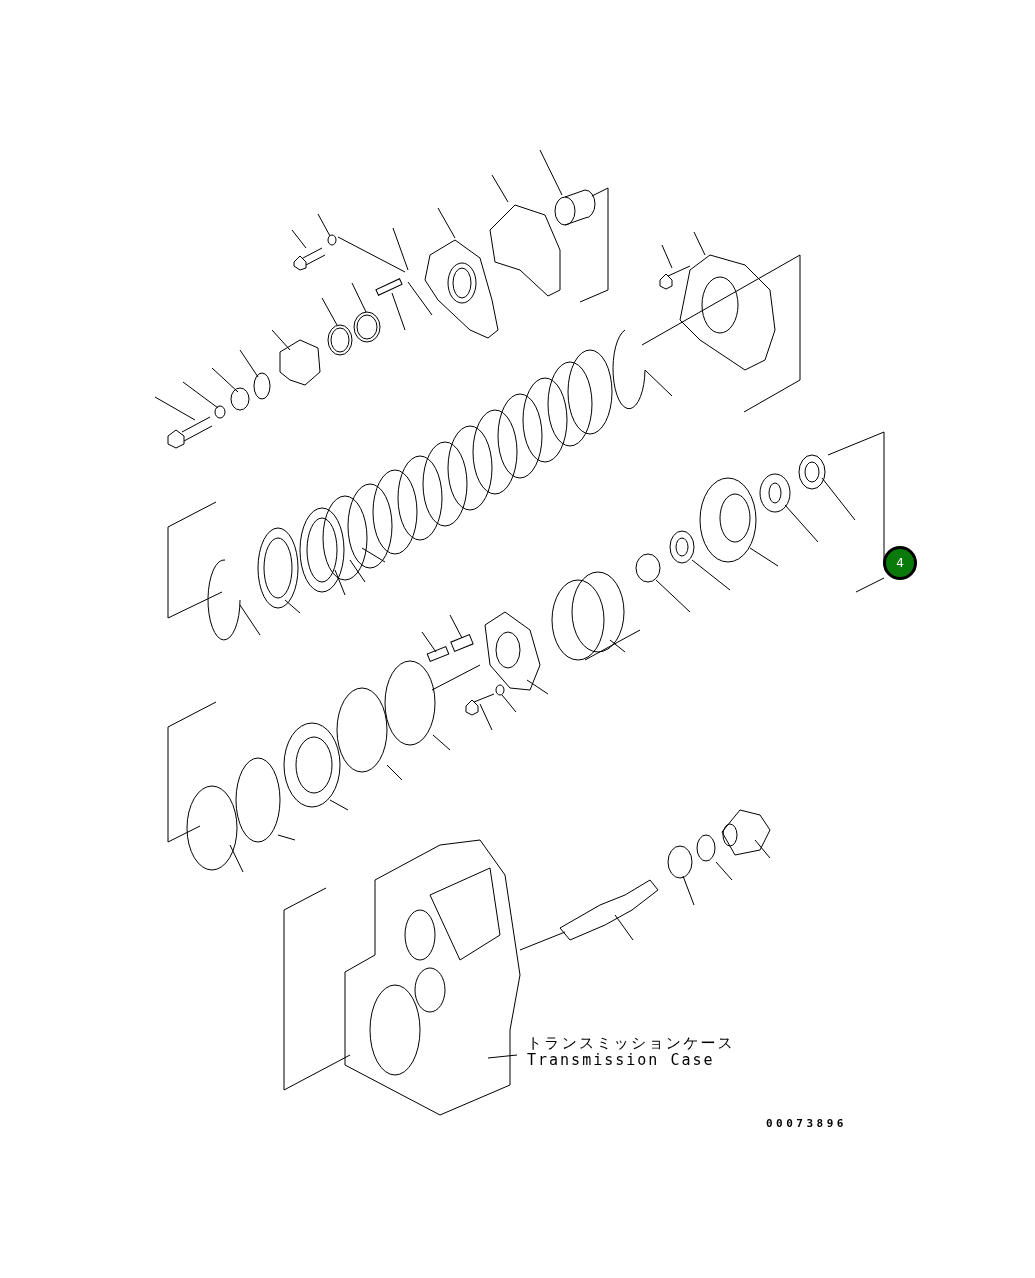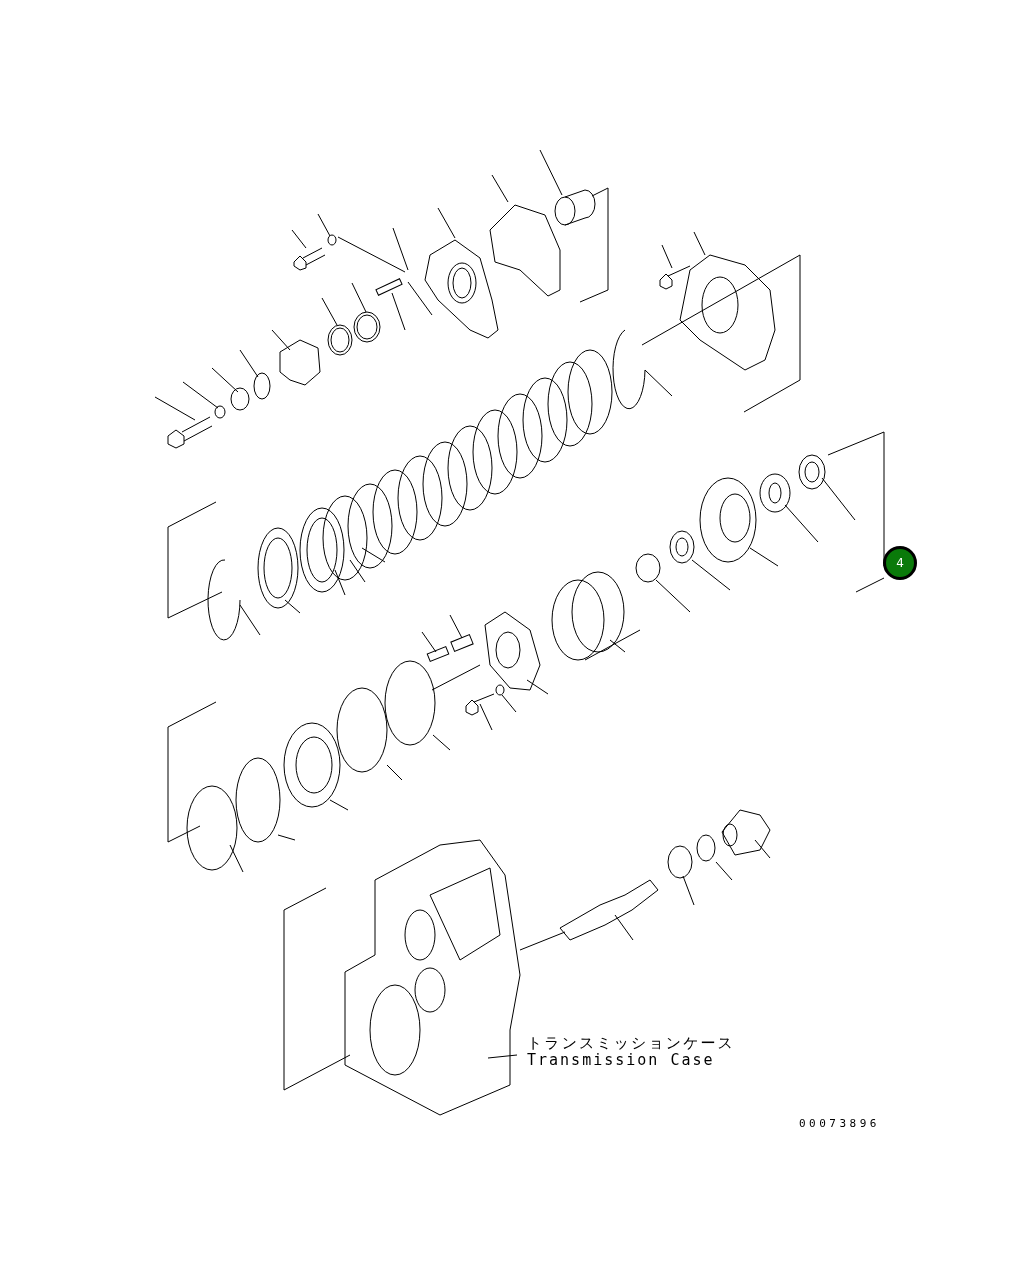--- a/index.html
+++ b/index.html
@@ -6,21 +6,21 @@
     body { width: 1035px; height: 1278px; position: relative; overflow: hidden; font-family: "DejaVu Sans Mono", monospace; }
     #diagram { position: absolute; left: 0; top: 0; width: 1035px; height: 1278px; }
     #diagram svg { position: absolute; left: 0; top: 0; }
     .callout {
       position: absolute; left: 883px; top: 546px; width: 34px; height: 34px;
       border-radius: 50%; background: #0a7a0a; border: 3px solid #000;
       box-sizing: border-box; color: #fff; font-family: "DejaVu Sans", sans-serif;
       font-size: 12px; display: flex; align-items: center; justify-content: center; cursor: pointer;
     }
     .case-label { position: absolute; left: 527px; top: 1035px; color: #000; font-size: 15px; line-height: 17px; letter-spacing: 2px; }
-    .drawing-no { position: absolute; left: 799px; top: 1117px; font-size: 11px; letter-spacing: 3.5px; color: #000; }
+    .drawing-no { position: absolute; left: 766px; top: 1117px; font-size: 11px; letter-spacing: 3.5px; color: #000; font-weight: bold; }
   </style>
 </head>
 <body>
 
 <div id="diagram">
   <svg width="1035" height="1278" viewBox="0 0 1035 1278" fill="none" stroke="#000" stroke-width="1">
 
     <g>
 
       <polygon points="168,436 176,430 184,436 184,444 176,448 168,444"></polygon>

